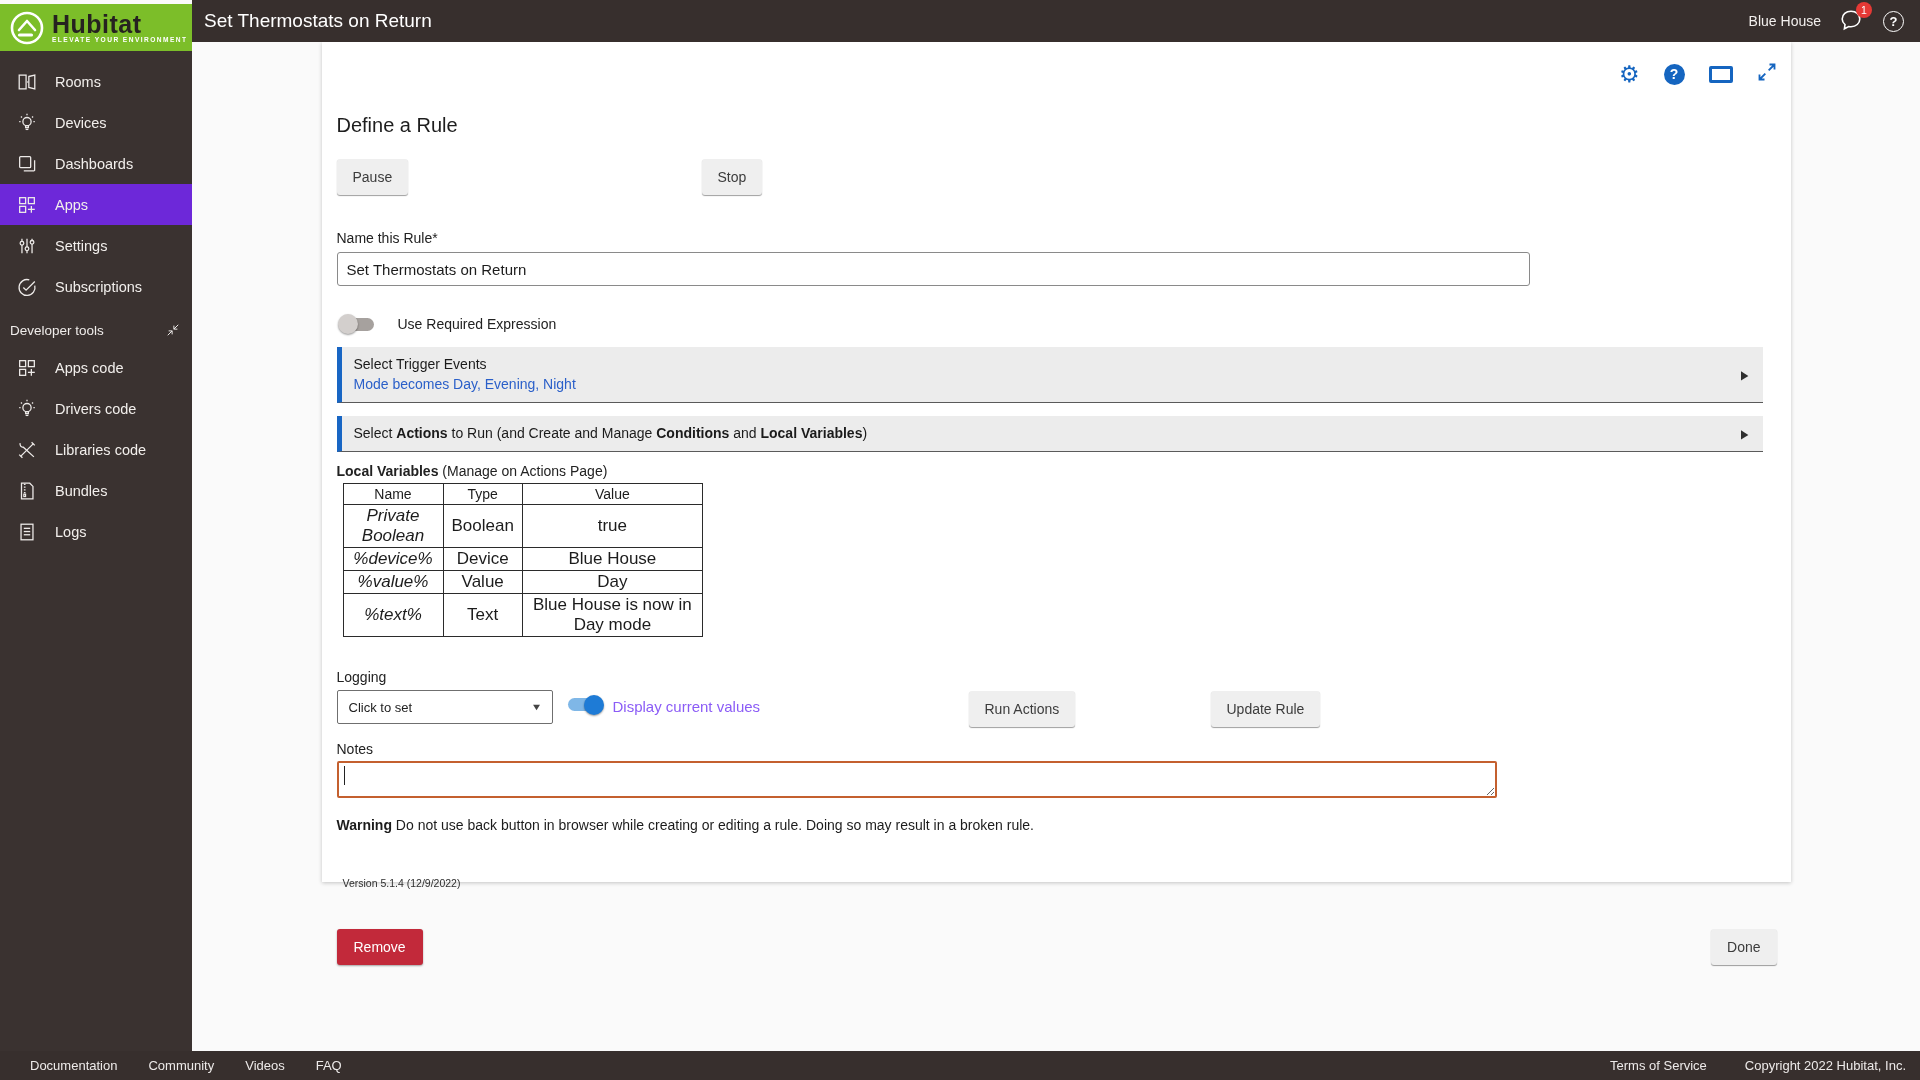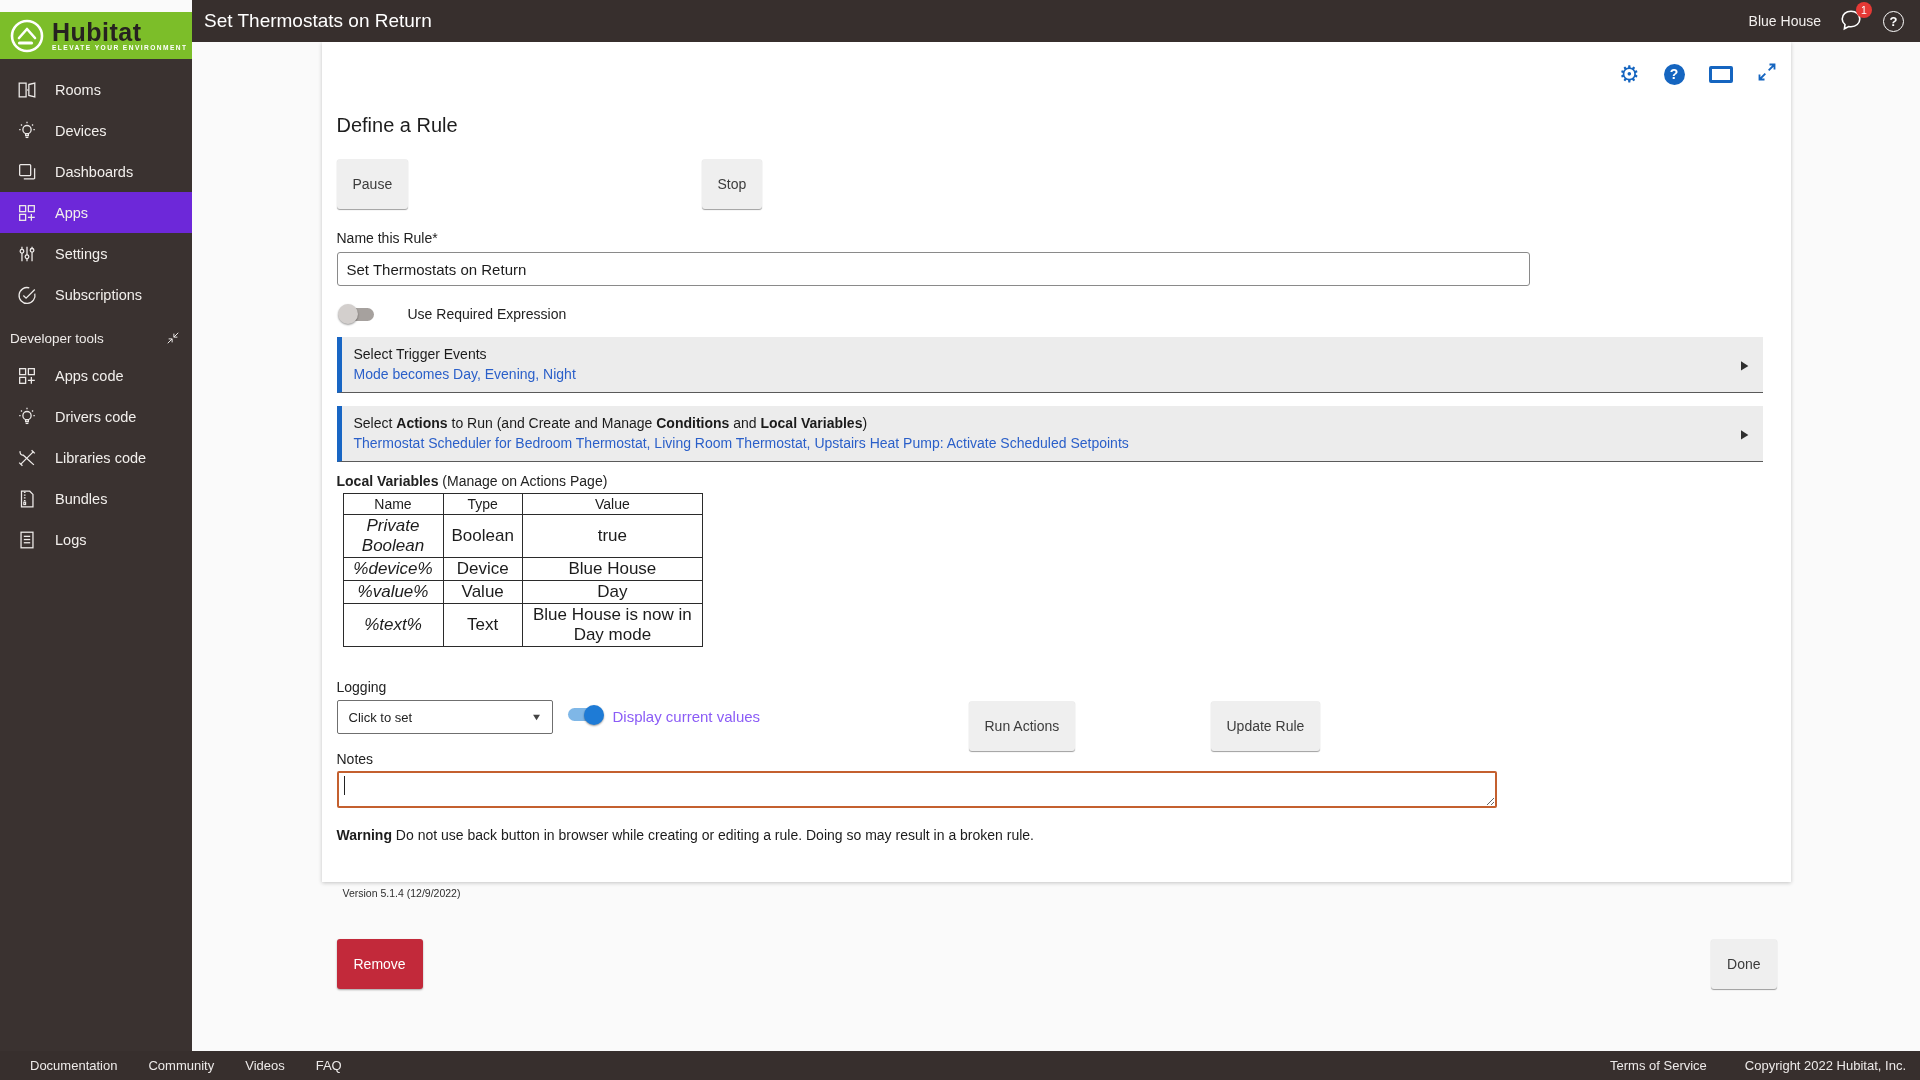--- a/index.html
+++ b/index.html
@@ -1,20 +1,20 @@
 <!DOCTYPE html>
 <html><head>
 <meta charset="utf-8">
 <style>
   * { margin:0; padding:0; box-sizing:border-box; }
   html,body { width:1920px; height:1080px; overflow:hidden; background:#FAFAFA;
               font-family:"Liberation Sans","DejaVu Sans",sans-serif; }
 
   
-  .sidebar { position:absolute; left:0; top:12px; bottom:29px; width:192px; background:#3A3230; z-index:5; }
+  .sidebar { position:absolute; left:0; top:4px; bottom:29px; width:192px; background:#3A3230; z-index:5; }
   .logo-block { height:47px; background:#7CBE29; display:flex; align-items:center; padding-left:9px; gap:7px; }
   .logo-circle svg { display:block; }
   .logo-textcol { display:flex; flex-direction:column; }
   .logo-name { font-size:25px; font-weight:700; color:#262220; letter-spacing:.5px; line-height:24px; }
   .logo-tagline { font-size:6.6px; font-weight:700; color:#FFFFFF; letter-spacing:1.45px; margin-top:0; }
 
   .nav { margin-top:10px; }
   .sb-item { display:flex; align-items:center; height:41px; padding-left:16px; gap:17px;
              color:#F2EFEC; font-size:14.5px; cursor:pointer; }
   .sb-item.active { background:#6d28d9; }
@@ -55,31 +55,31 @@
                   padding-top:20px; height:44px; }
   .tool-gear { color:#1565C0; font-size:23px; line-height:22px; cursor:pointer; }
   .tool-help { width:21px; height:21px; border-radius:50%; background:#1565C0; color:#FFF;
                font-size:14px; font-weight:700; display:flex; align-items:center; justify-content:center; cursor:pointer; }
   .tool-monitor { width:24px; height:17px; border:3px solid #1565C0; border-radius:2px; cursor:pointer; }
   .tool-expand svg { width:20px; height:20px; stroke:#1565C0; stroke-width:2.2; fill:none; cursor:pointer; }
 
   .page-title { font-size:20px; font-weight:400; color:#1E1E1E; margin-top:28px; }
 
   .topbtn-row { position:relative; margin-top:22px; height:30px; }
-  .btn { background:#EFEFEF; color:#3C3C3C; border:none; border-radius:3px; padding:17px 16px;
+  .btn { background:#EFEFEF; color:#3C3C3C; border:none; border-radius:3px; padding:10px 16px;
          font-size:14px; box-shadow:0 1px 1px rgba(0,0,0,.38); cursor:pointer;
          font-family:"Liberation Sans","DejaVu Sans",sans-serif; }
   .stop-pos { position:absolute; left:365px; top:0; }
 
   .field-label { font-size:14px; color:#222; margin-top:41px; }
   .name-input { display:block; margin-top:6px; width:1193px; height:34px; border:1px solid #8A8A8A;
                 border-radius:3px; padding:0 9px; font-size:15px; color:#1C1C1C;
                 font-family:"Liberation Sans","DejaVu Sans",sans-serif; }
 
-  .toggle-row { display:flex; align-items:center; gap:34px; margin-top:18px; height:20px; }
+  .toggle-row { display:flex; align-items:center; gap:24px; margin-top:28px; height:20px; }
   .toggle { width:33px; height:13px; border-radius:7px; position:relative; cursor:pointer; flex:0 0 33px; }
   .toggle.off { background:#A6A19E; margin-left:4px; }
   .toggle.off .knob { position:absolute; left:-3px; top:-3.5px; width:20px; height:20px; border-radius:50%;
                       background:#D3CFCD; box-shadow:0 1px 2px rgba(0,0,0,.4); }
   .toggle.on { background:#7FB7E7; }
   .toggle.on .knob { position:absolute; right:-3px; top:-3.5px; width:20px; height:20px; border-radius:50%;
                      background:#1E7BD6; box-shadow:0 1px 2px rgba(0,0,0,.4); }
   .toggle-label { font-size:14px; color:#222; }
 
   .section { position:relative; width:1426px; background:#ECECEC; border-left:5px solid #1866C4;
@@ -311,21 +311,20 @@
     </div>
 
     <div class="section">
       <div class="section-title">Select Trigger Events</div>
       <div class="section-link">Mode becomes Day, Evening, Night</div>
       <span class="section-chev">▶</span>
     </div>
 
     <div class="section">
       <div class="section-title"><span>Select </span><b>Actions</b><span> to Run (and Create and Manage </span><b>Conditions</b><span> and </span><b>Local Variables</b><span>)</span></div>
-      <div class="section-link">Thermostat Scheduler for Bedroom Thermostat, Living Room Thermostat, Upstairs Heat Pump: Activate Scheduled Setpoints</div>
       <span class="section-chev">▶</span>
     </div>
 
     <div class="lv-title"><b>Local Variables</b><span> (Manage on Actions Page)</span></div>
 
     <table class="lv-table">
       <thead>
         <tr>
           <th class="col-name">Name</th>
           <th class="col-type">Type</th>

